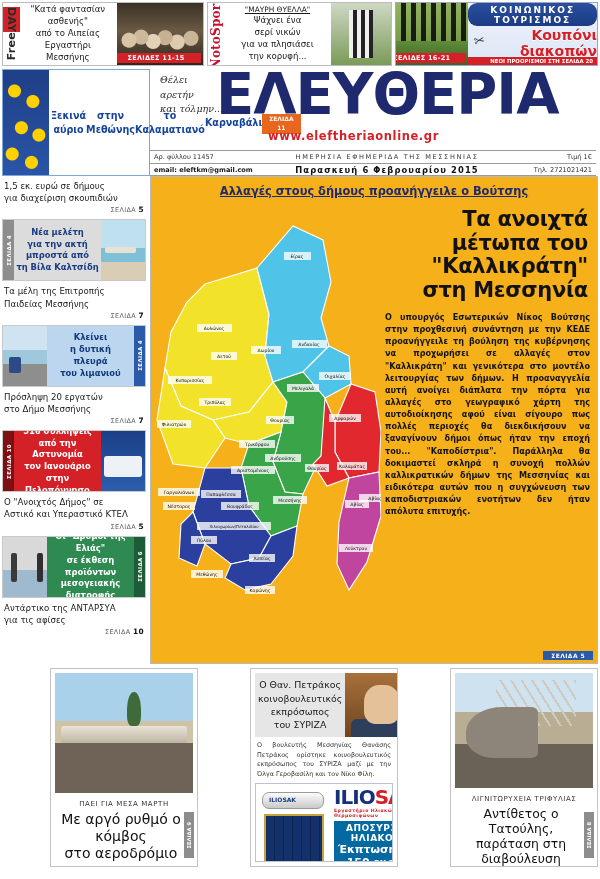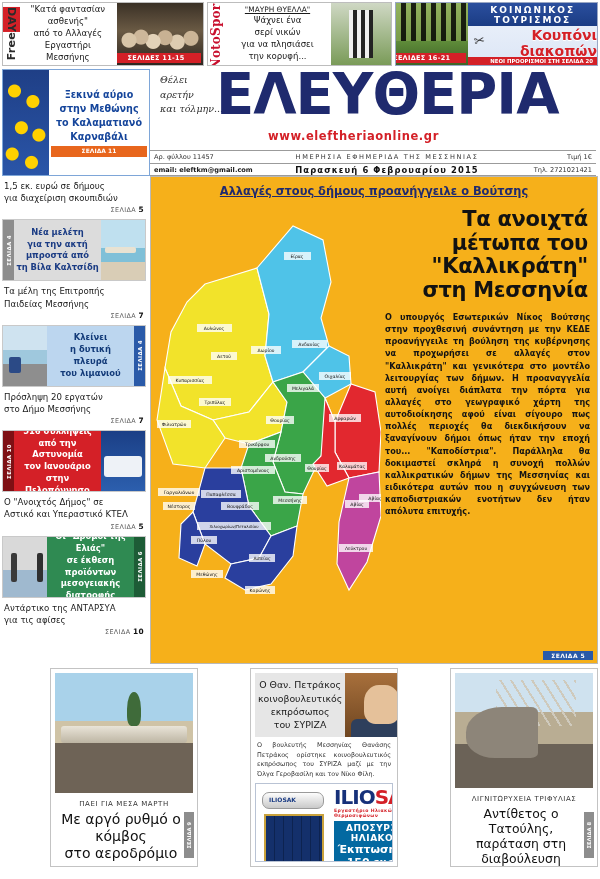--- a/index.html
+++ b/index.html
@@ -50,41 +50,41 @@
   .ph-team:after{content:"";position:absolute;left:0;right:0;bottom:0;height:38%;background:linear-gradient(#5f8c3a,#3e6426);}
   .ph-player{background:linear-gradient(#cfd8c4,#7a9b58);}
   .ph-player:after{content:"";position:absolute;left:30%;top:12%;width:40%;height:76%;background:repeating-linear-gradient(90deg,#efefef 0 4px,#232323 4px 8px);}
 
   .pagesbadge{position:absolute;bottom:2px;right:2px;background:#d42027;color:#fff;
     font-size:6.5px;font-weight:bold;padding:1px 16px;letter-spacing:.3px;white-space:nowrap;}
 
   
   .koupin{flex:1;position:relative;background:linear-gradient(#eef3fb,#dce6f6);}
   .koupHead{background:linear-gradient(#2b4f9e,#1b3c84);color:#fff;font-size:9px;font-weight:bold;
-    letter-spacing:2px;text-align:center;padding:1.5px 0;}
+    letter-spacing:2px;text-align:center;padding:1.5px 0;border-radius:9px;}
   .koupTitle{color:#d42027;font-weight:bold;font-size:14px;text-align:right;margin-top:1px;
     text-shadow:0 1px 0 #fff;}
   .koupSub{font-size:5.4px;color:#1b3c84;text-align:center;line-height:1.35;font-weight:bold;padding:0 4px;}
   .koupFoot{position:absolute;left:0;right:0;bottom:0;background:#d42027;color:#fff;font-size:5.4px;
     font-weight:bold;text-align:right;padding:1px 4px;}
   .scissors{position:absolute;left:6px;top:30px;font-size:13px;color:#333;transform:rotate(-12deg);}
 
   
   .masthead{display:flex;height:110px;padding:3px 2px 0 2px;box-sizing:border-box;}
   .mhLeft{width:148px;flex:0 0 148px;border:1px solid #7ea6d8;display:flex;background:#fff;box-sizing:border-box;}
   .carnPhoto{width:46px;flex:0 0 46px;position:relative;overflow:hidden;}
   .ph-carnival{background:
      radial-gradient(circle at 25% 20%,#ffd100 0 6px,transparent 7px),
      radial-gradient(circle at 65% 30%,#ffd100 0 6px,transparent 7px),
      radial-gradient(circle at 40% 55%,#ffd100 0 6px,transparent 7px),
      radial-gradient(circle at 78% 62%,#ffd100 0 6px,transparent 7px),
      radial-gradient(circle at 20% 80%,#ffd100 0 6px,transparent 7px),
      radial-gradient(circle at 62% 88%,#ffd100 0 6px,transparent 7px),
      linear-gradient(#1f3f86,#2a55a8);}
-  .carnText{flex:1;display:flex;flex-direction:column;justify-content:center;
+  .carnText{flex:1;display:flex;flex-direction:row;align-items:center;justify-content:center;
     color:#15459b;font-weight:bold;font-size:9.6px;line-height:1.45;text-align:center;padding:2px;}
   .carnBadge{margin-top:3px;background:#e8661d;color:#fff;font-size:6px;font-weight:bold;padding:1px 7px;}
 
   .mhRight{flex:1;position:relative;padding-left:6px;box-sizing:border-box;}
   .motto{position:absolute;left:10px;top:4px;font-family:"DejaVu Serif","Liberation Serif",serif;
     font-style:italic;font-size:9.5px;color:#333;line-height:1.55;}
   .logo{position:absolute;left:66px;top:-2px;font-weight:bold;font-size:56px;color:#1f2a6e;
     letter-spacing:-1px;font-family:"DejaVu Sans","Liberation Sans",sans-serif;line-height:1;}
   .site{position:absolute;left:118px;top:60px;color:#d42027;font-weight:bold;font-size:11.5px;letter-spacing:.6px;}
 
@@ -205,21 +205,21 @@
 
   <div class="topstrip">
 
     <div class="promo freeday">
       <div class="vbrand fd">
         <span><span>Free</span><span class="fdbox">DAY</span></span>
       </div>
       <div class="promotext">
         <div>"Κατά φαντασίαν</div>
         <div>ασθενής"</div>
-        <div>από το Αλλαγές</div>
+        <div>από το Αιπείας</div>
         <div>Εργαστήρι Μεσσήνης</div>
       </div>
       <div class="promothumb">
         <div class="ph ph-theatre"></div>
         <div class="pagesbadge">ΣΕΛΙΔΕΣ 11-15</div>
       </div>
     </div>
 
     <div class="promo noto">
       <div class="vbrand ns">

